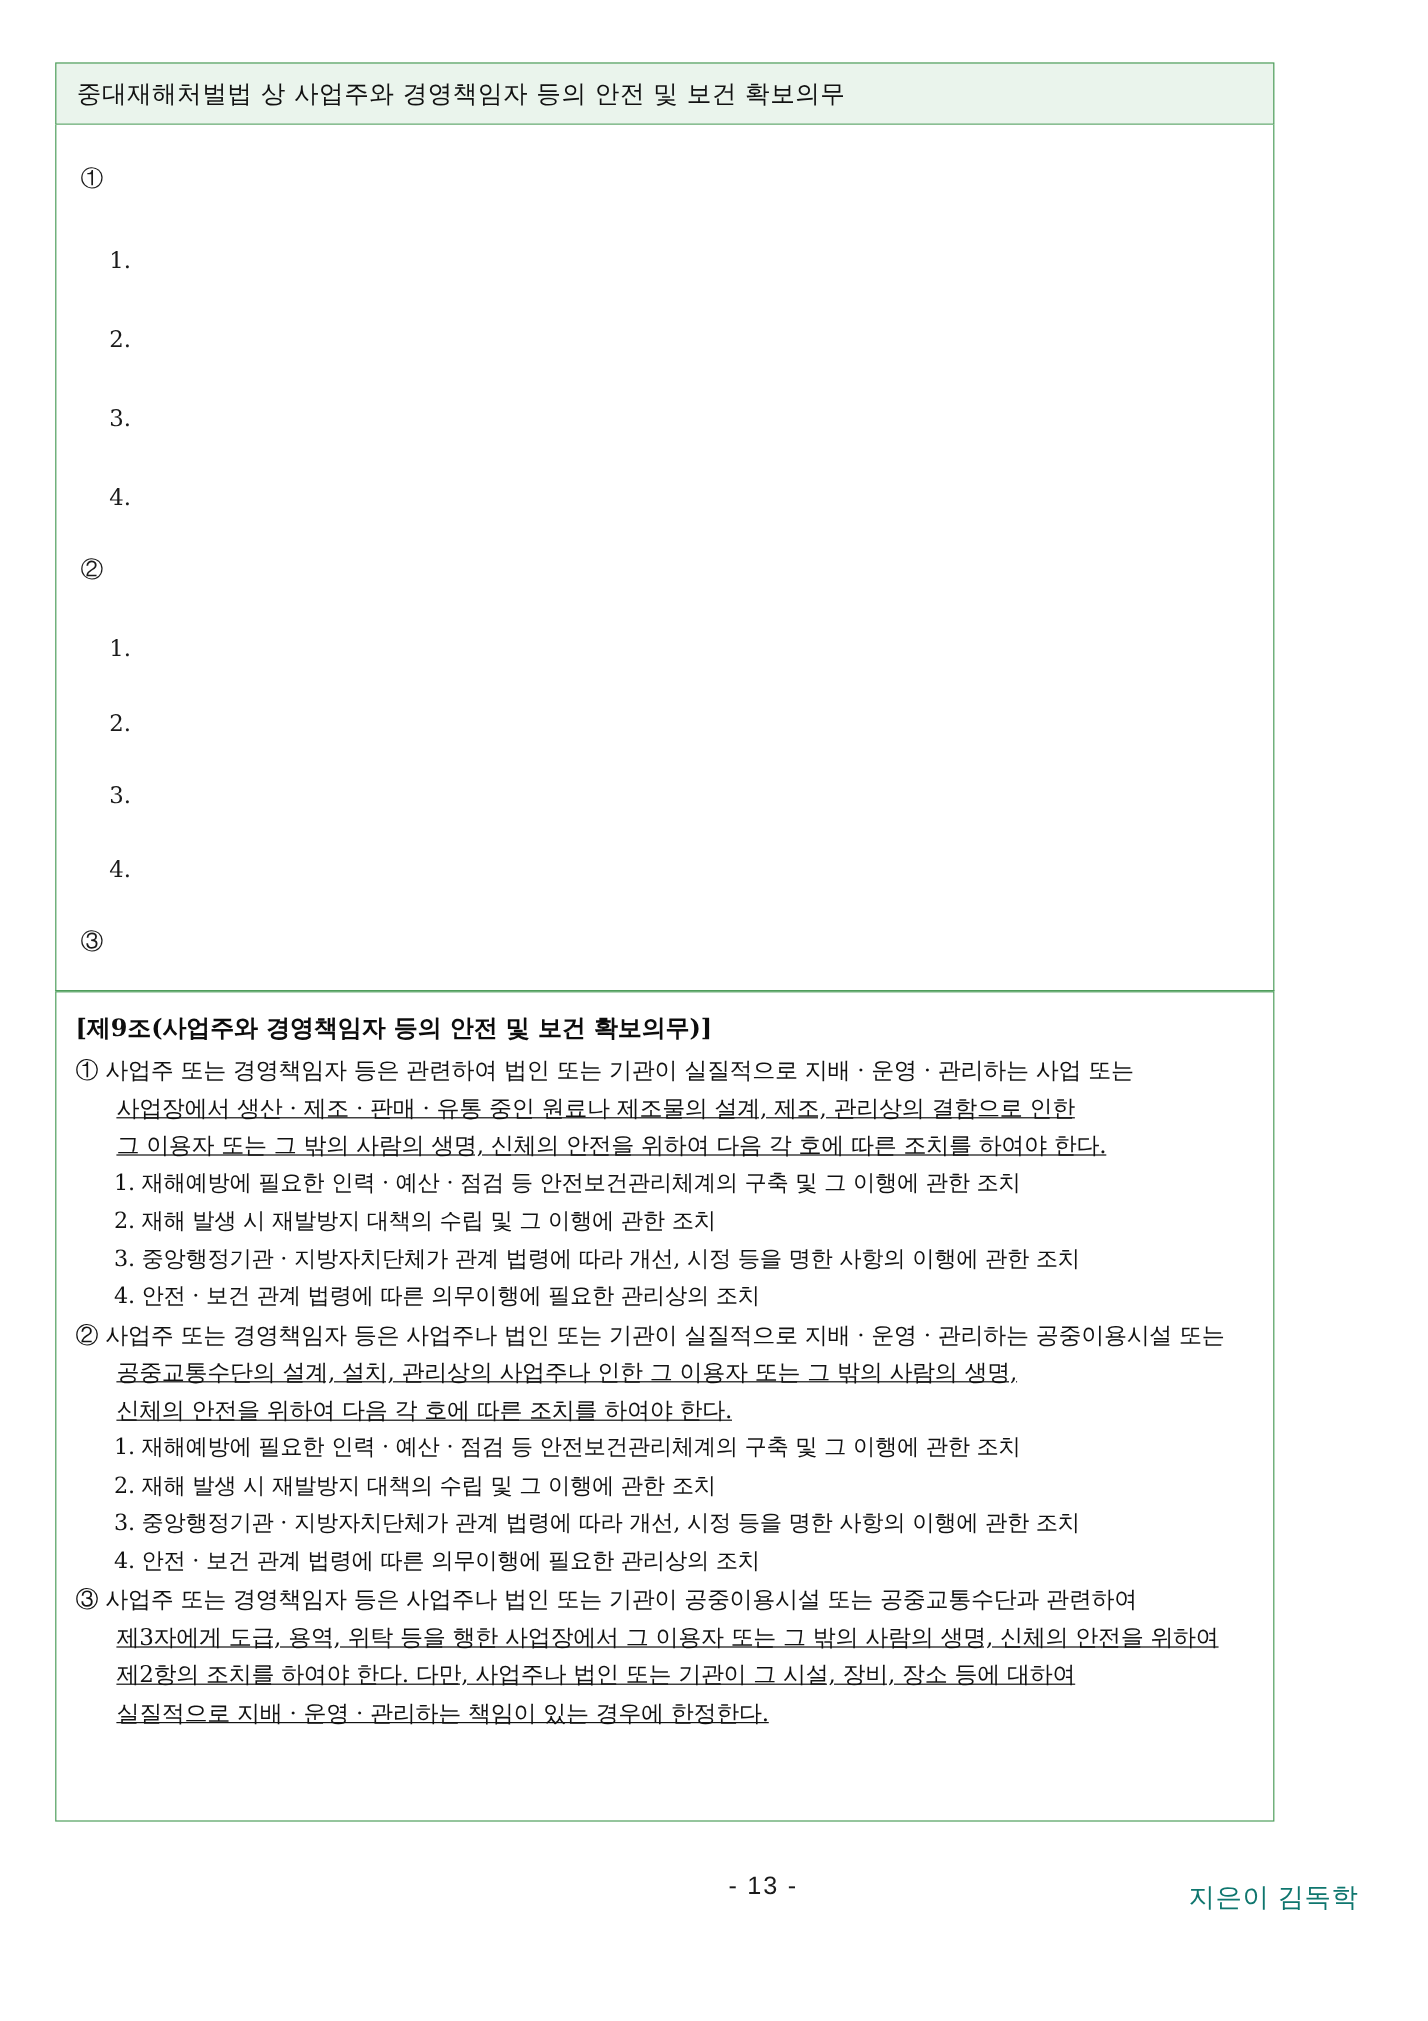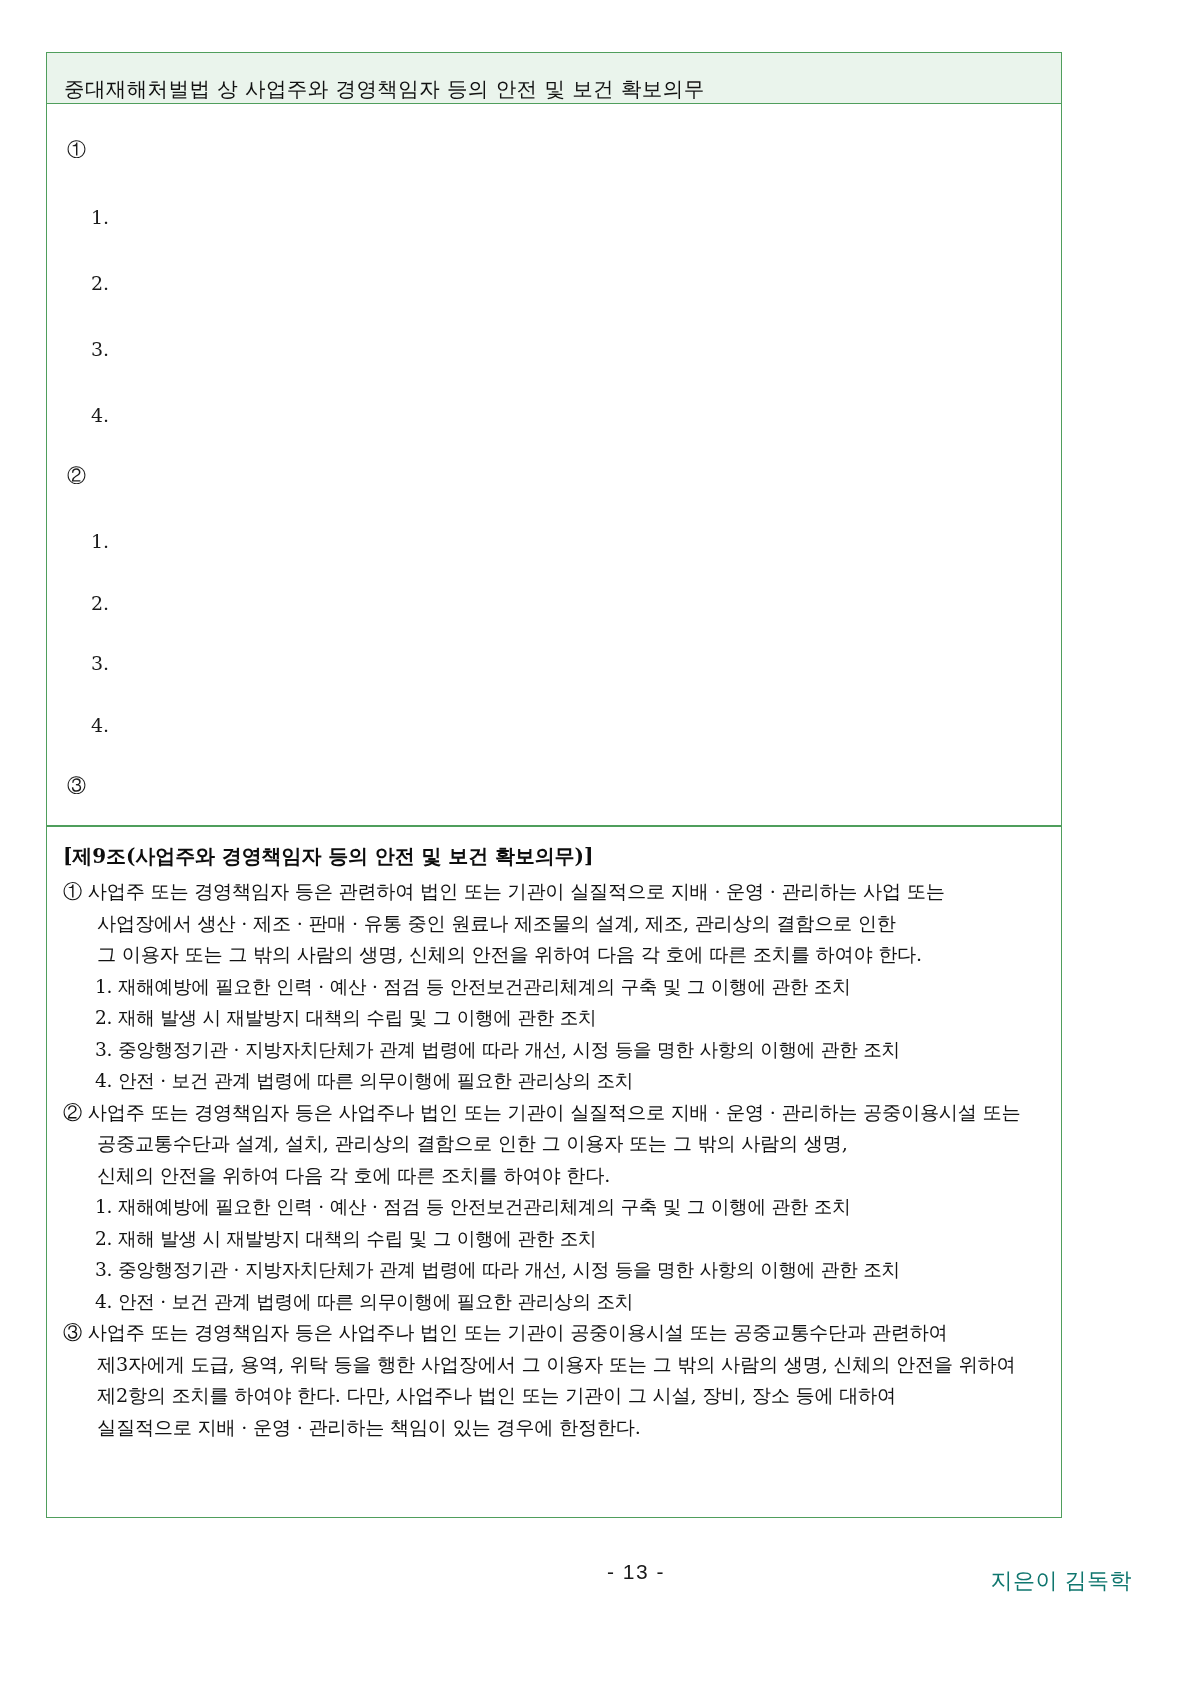--- a/index.html
+++ b/index.html
@@ -28,21 +28,21 @@
   .title-box {
     position: absolute;
     left: 46px;
     top: 52px;
     width: 1016px;
     height: 52px;
     background: #eaf4ec;
     border: 1px solid #4f9e5c;
     box-sizing: border-box;
     display: flex;
-    align-items: flex-end;
+    align-items: center;
   }
   .title-text {
     padding-left: 17px;
     font-size: 20.5px;
     letter-spacing: 0.4px;
     color: #111111;
     white-space: nowrap;
   }
 
   
@@ -96,21 +96,21 @@
     margin: 0;
   }
   .law-line {
     font-size: 19.2px;
     line-height: 31.5px;
     letter-spacing: -0.25px;
     white-space: nowrap;
     color: #121212;
   }
   .law-line.lvl0 { margin-left: 2px; }
-  .law-line.lvl1 { margin-left: 36px; }
+  .law-line.lvl1 { margin-left: 36px; text-decoration: underline; }
   .law-line.item { margin-left: 34px; font-size: 18.6px; }
 
   
   .footer {
     position: absolute;
     left: 0;
     top: 1560px;
     width: 1190px;
     height: 60px;
   }
@@ -165,21 +165,21 @@
     <div class="law-heading">[제9조(사업주와 경영책임자 등의 안전 및 보건 확보의무)]</div>
     <div id="law-lines" class="law-para">
         <div class="law-line lvl0">① 사업주 또는 경영책임자 등은 관련하여 법인 또는 기관이 실질적으로 지배 · 운영 · 관리하는 사업 또는</div>
         <div class="law-line lvl1">사업장에서 생산 · 제조 · 판매 · 유통 중인 원료나 제조물의 설계, 제조, 관리상의 결함으로 인한</div>
         <div class="law-line lvl1">그 이용자 또는 그 밖의 사람의 생명, 신체의 안전을 위하여 다음 각 호에 따른 조치를 하여야 한다.</div>
         <div class="law-line item">1. 재해예방에 필요한 인력 · 예산 · 점검 등 안전보건관리체계의 구축 및 그 이행에 관한 조치</div>
         <div class="law-line item">2. 재해 발생 시 재발방지 대책의 수립 및 그 이행에 관한 조치</div>
         <div class="law-line item">3. 중앙행정기관 · 지방자치단체가 관계 법령에 따라 개선, 시정 등을 명한 사항의 이행에 관한 조치</div>
         <div class="law-line item">4. 안전 · 보건 관계 법령에 따른 의무이행에 필요한 관리상의 조치</div>
         <div class="law-line lvl0">② 사업주 또는 경영책임자 등은 사업주나 법인 또는 기관이 실질적으로 지배 · 운영 · 관리하는 공중이용시설 또는</div>
-        <div class="law-line lvl1">공중교통수단과 설계, 설치, 관리상의 결함으로 인한 그 이용자 또는 그 밖의 사람의 생명,</div>
+        <div class="law-line lvl1">공중교통수단의 설계, 설치, 관리상의 사업주나 인한 그 이용자 또는 그 밖의 사람의 생명,</div>
         <div class="law-line lvl1">신체의 안전을 위하여 다음 각 호에 따른 조치를 하여야 한다.</div>
         <div class="law-line item">1. 재해예방에 필요한 인력 · 예산 · 점검 등 안전보건관리체계의 구축 및 그 이행에 관한 조치</div>
         <div class="law-line item">2. 재해 발생 시 재발방지 대책의 수립 및 그 이행에 관한 조치</div>
         <div class="law-line item">3. 중앙행정기관 · 지방자치단체가 관계 법령에 따라 개선, 시정 등을 명한 사항의 이행에 관한 조치</div>
         <div class="law-line item">4. 안전 · 보건 관계 법령에 따른 의무이행에 필요한 관리상의 조치</div>
         <div class="law-line lvl0">③ 사업주 또는 경영책임자 등은 사업주나 법인 또는 기관이 공중이용시설 또는 공중교통수단과 관련하여</div>
         <div class="law-line lvl1">제3자에게 도급, 용역, 위탁 등을 행한 사업장에서 그 이용자 또는 그 밖의 사람의 생명, 신체의 안전을 위하여</div>
         <div class="law-line lvl1">제2항의 조치를 하여야 한다. 다만, 사업주나 법인 또는 기관이 그 시설, 장비, 장소 등에 대하여</div>
         <div class="law-line lvl1">실질적으로 지배 · 운영 · 관리하는 책임이 있는 경우에 한정한다.</div>
       </div>

